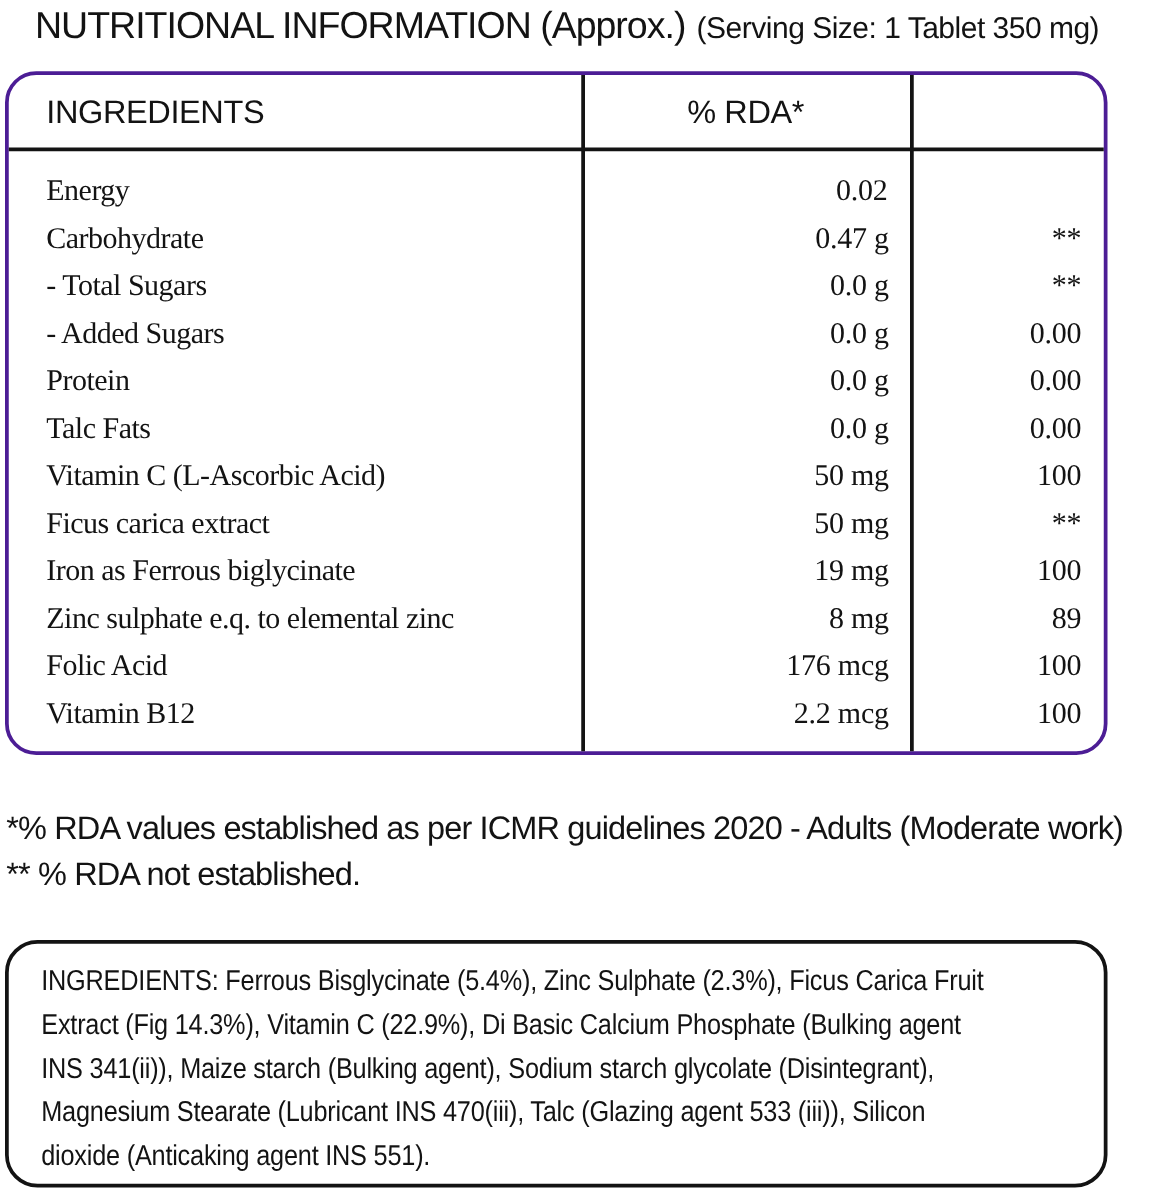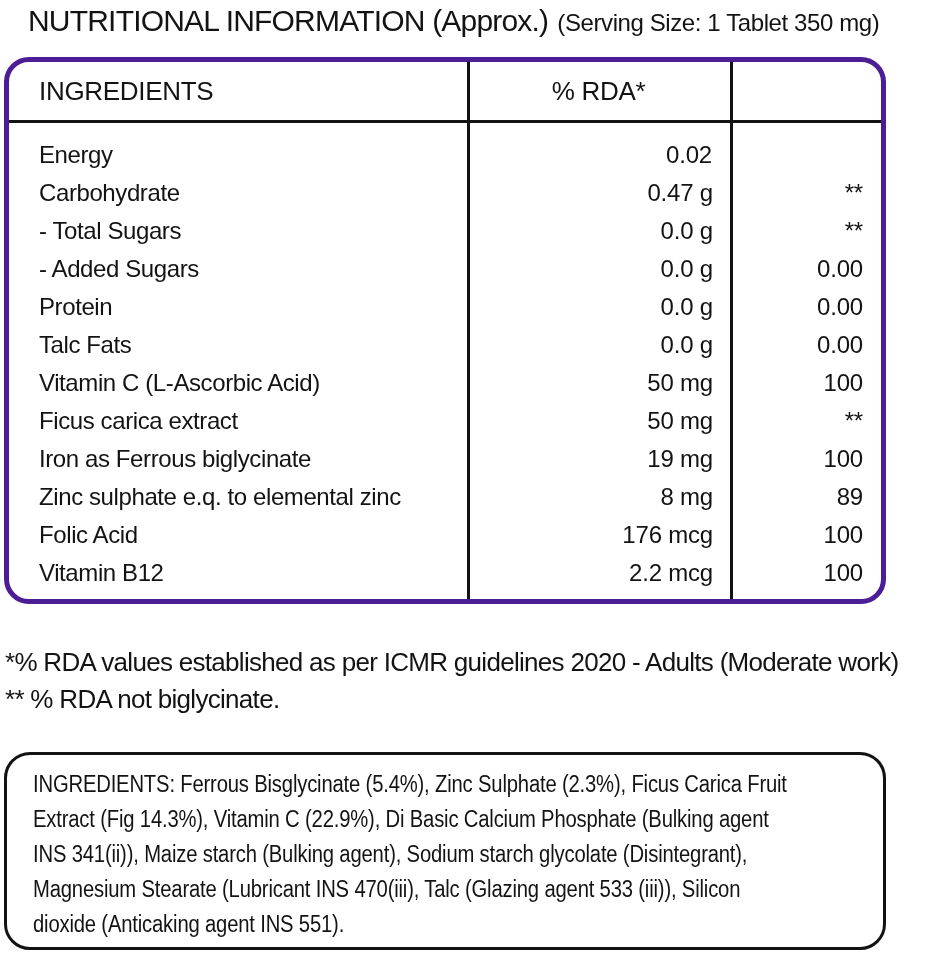--- a/index.html
+++ b/index.html
@@ -37,21 +37,21 @@
     letter-spacing: -0.4px;
   }
 
   
   .table-wrap {
     position: absolute;
     left: 4px;
     top: 57px;
     width: 882px;
     height: 547px;
-    border: 5px solid #4c1d95;
+    border: 3px solid #4c1d95;
     border-radius: 25px;
     box-sizing: border-box;
   }
   .vline {
     position: absolute;
     top: 0;
     bottom: 0;
     width: 3px;
     background: #131313;
   }
@@ -91,20 +91,21 @@
     right: 0;
     bottom: 0;
     padding-top: 13px;
   }
   .row {
     height: 38px;
     display: grid;
     grid-template-columns: 458px 263px 1fr;
     align-items: center;
     font-size: 24px;
+    font-family: Liberation Serif, serif;
   }
   .cell.c1 { padding-left: 30px; letter-spacing: -0.4px; white-space: nowrap; }
   .cell.c2 { text-align: right; padding-right: 17px; letter-spacing: -0.2px; }
   .cell.c3 { text-align: right; padding-right: 18px; letter-spacing: -0.2px; padding-left: 21px; }
 
   
   .footnotes {
     position: absolute;
     left: 5px;
     top: 644px;
@@ -214,20 +215,20 @@
         <div class="row">
           <div class="cell c1">Vitamin B12</div>
           <div class="cell c2">2.2 mcg</div>
           <div class="cell c3">100</div>
         </div>
       </div>
   </div>
 
   <div class="footnotes">
     <div>*% RDA values established as per ICMR guidelines 2020 - Adults (Moderate work)</div>
-    <div>** % RDA not biglycinate.</div>
+    <div>** % RDA not established.</div>
   </div>
 
   <div class="ing-box">
     <p class="ing-text">INGREDIENTS: Ferrous Bisglycinate (5.4%), Zinc Sulphate (2.3%), Ficus Carica Fruit Extract (Fig 14.3%), Vitamin C (22.9%), Di Basic Calcium Phosphate (Bulking agent INS 341(ii)), Maize starch (Bulking agent), Sodium starch glycolate (Disintegrant), Magnesium Stearate (Lubricant INS 470(iii), Talc (Glazing agent 533 (iii)), Silicon dioxide (Anticaking agent INS 551).</p>
   </div>
 
 </div>
 
 </body></html>

